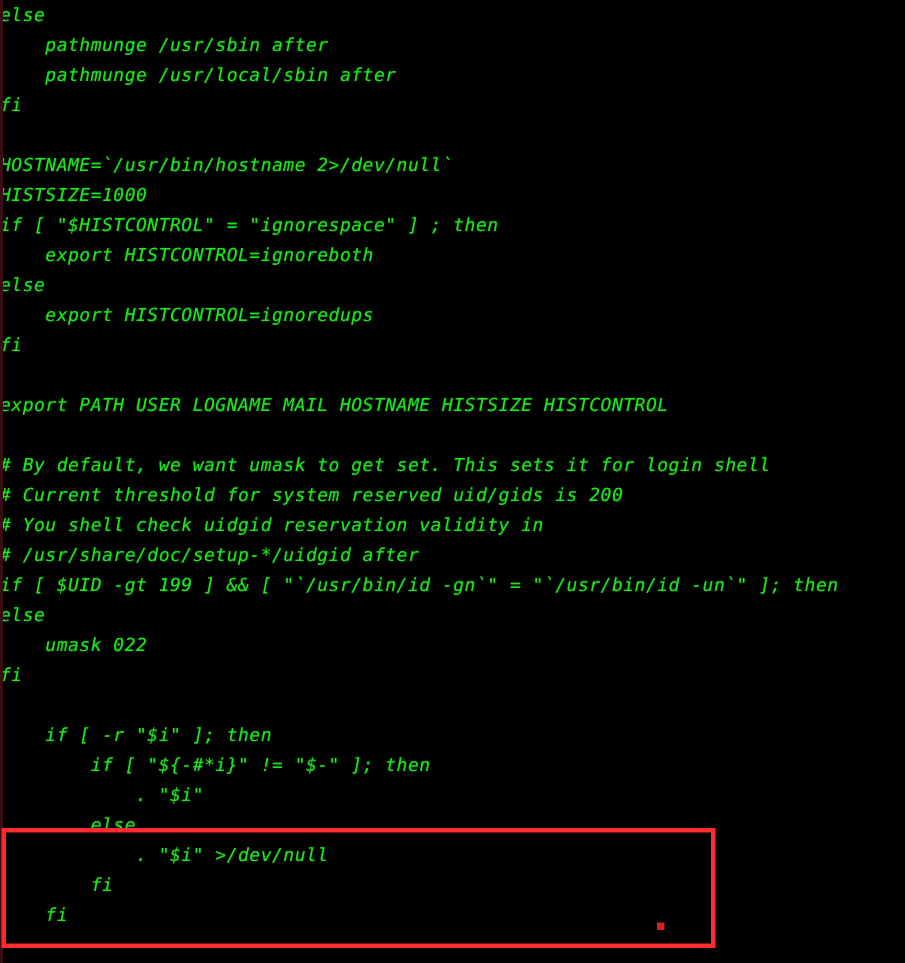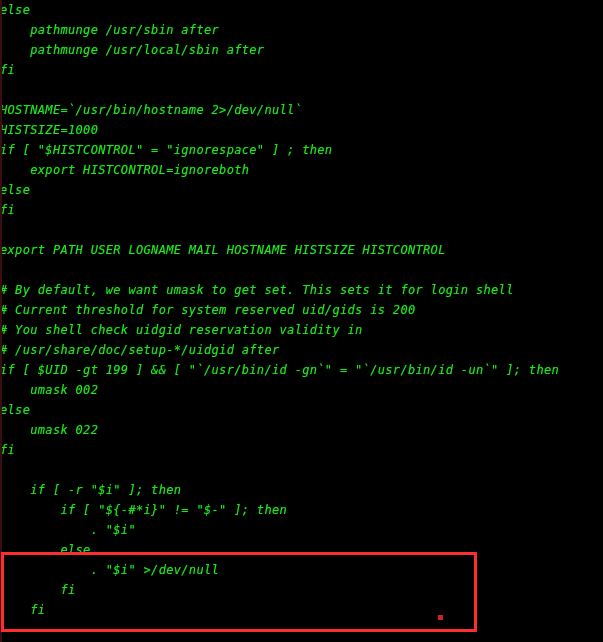--- a/index.html
+++ b/index.html
@@ -93,30 +93,30 @@
       <div class="code-line">else</div>
       <div class="code-line">    pathmunge /usr/sbin after</div>
       <div class="code-line">    pathmunge /usr/local/sbin after</div>
       <div class="code-line">fi</div>
       <div class="code-line blank"></div>
       <div class="code-line">HOSTNAME=`/usr/bin/hostname 2&gt;/dev/null`</div>
       <div class="code-line">HISTSIZE=1000</div>
       <div class="code-line">if [ "$HISTCONTROL" = "ignorespace" ] ; then</div>
       <div class="code-line">    export HISTCONTROL=ignoreboth</div>
       <div class="code-line">else</div>
+      <div class="code-line">    export HISTCONTROL=ignoredups</div>
       <div class="code-line">fi</div>
       <div class="code-line blank"></div>
       <div class="code-line">export PATH USER LOGNAME MAIL HOSTNAME HISTSIZE HISTCONTROL</div>
       <div class="code-line blank"></div>
       <div class="code-line"># By default, we want umask to get set. This sets it for login shell</div>
       <div class="code-line"># Current threshold for system reserved uid/gids is 200</div>
       <div class="code-line"># You shell check uidgid reservation validity in</div>
       <div class="code-line"># /usr/share/doc/setup-*/uidgid after</div>
       <div class="code-line">if [ $UID -gt 199 ] &amp;&amp; [ "`/usr/bin/id -gn`" = "`/usr/bin/id -un`" ]; then</div>
-      <div class="code-line">    umask 002</div>
       <div class="code-line">else</div>
       <div class="code-line">    umask 022</div>
       <div class="code-line">fi</div>
       <div class="code-line blank"></div>
       <div class="code-line">    if [ -r "$i" ]; then</div>
       <div class="code-line">        if [ "${-#*i}" != "$-" ]; then</div>
       <div class="code-line">            . "$i"</div>
       <div class="code-line">        else</div>
       <div class="code-line">            . "$i" &gt;/dev/null</div>
       <div class="code-line">        fi</div>

